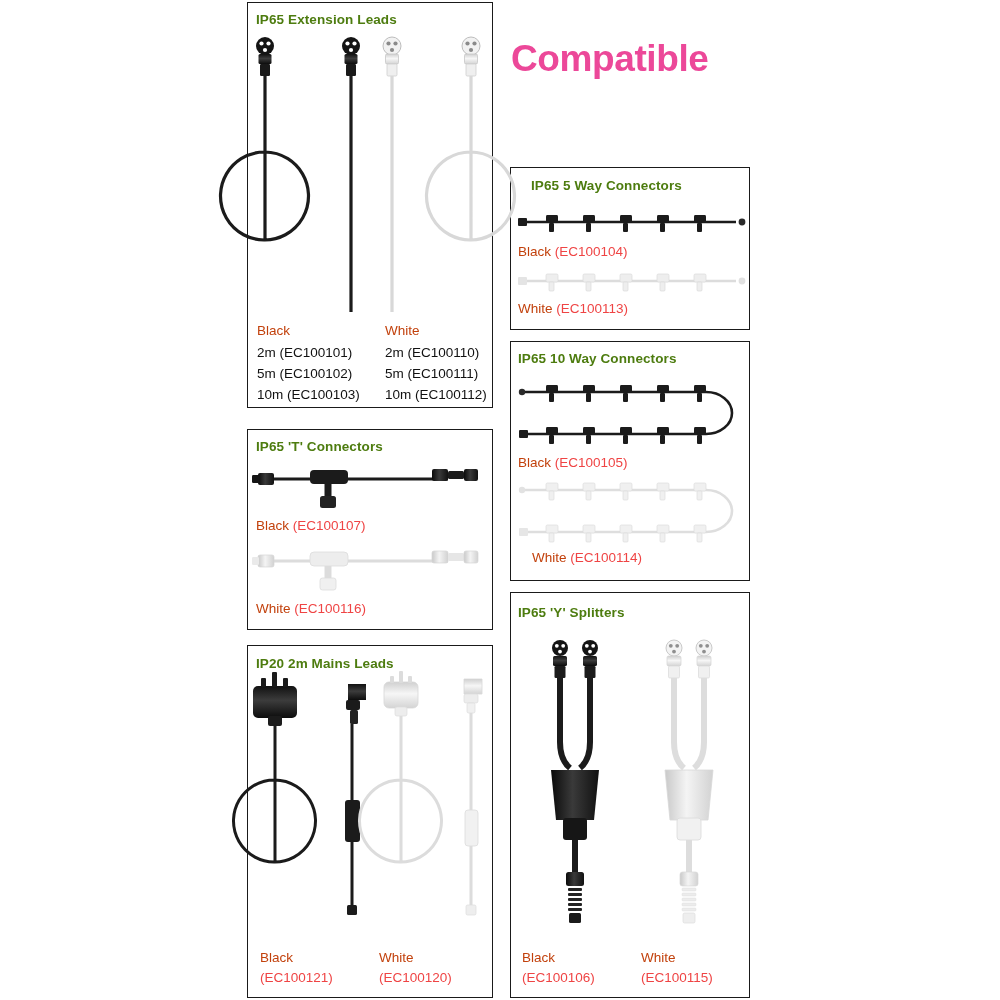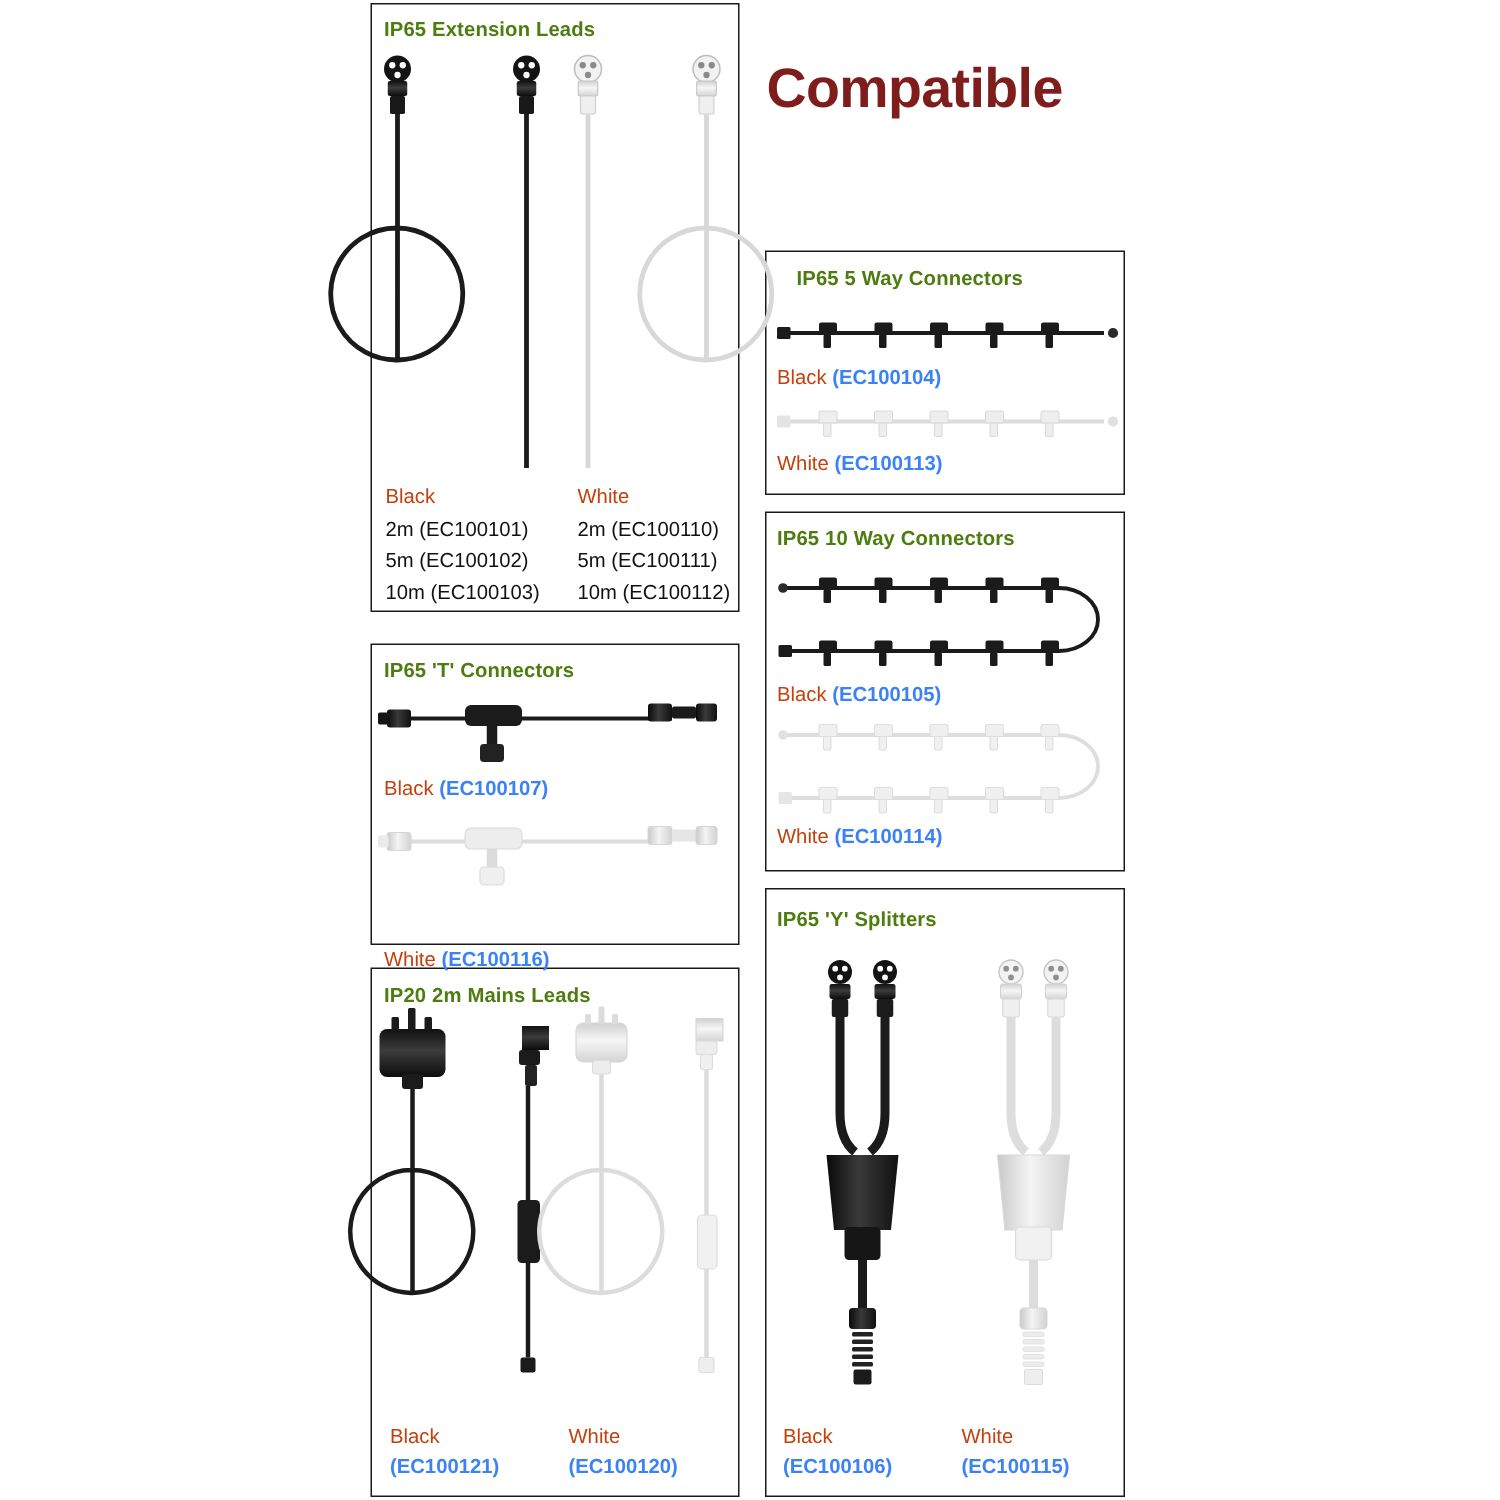--- a/index.html
+++ b/index.html
@@ -27,37 +27,37 @@
     font-size: 13.5px;
     letter-spacing: 0.1px;
     color: #4d7c0f;
   }
   .label-strong {
     font-weight: normal;
     font-size: 13.5px;
     color: #c2410c;
   }
   .label-reg {
-    font-weight: bold;
+    font-weight: normal;
     font-size: 13.5px;
-    color: #3b82f6;
+    color: #ef4444;
   }
   .txt {
     position: absolute;
     white-space: nowrap;
     font-size: 13.5px;
     line-height: 1.45;
   }
   .heading {
     position: absolute;
     font-size: 37px;
     font-weight: bold;
     line-height: 1.12;
     letter-spacing: -0.4px;
-    color: #7f1d1d;
+    color: #ec4899;
   }
   svg { display:block; }
   .svg-layer {
     position: absolute;
     left: 0; top: 0;
     width: 1000px; height: 1000px;
     pointer-events: none;
   }
 </style>
 </head>
@@ -367,21 +367,21 @@
   <span class="label-strong">White</span>
 </div>
 <div class="txt" style="left:385px; top:343px;">2m (EC100110)</div>
 <div class="txt" style="left:385px; top:364px;">5m (EC100111)</div>
 <div class="txt" style="left:385px; top:385px;">10m (EC100112)</div>
 
 <div class="txt" style="left:256px; top:516px;">
   <span class="label-strong">Black</span>
   <span class="label-reg">(EC100107)</span>
 </div>
-<div class="txt" style="left:256px; top:599px;margin-top:31px;">
+<div class="txt" style="left:256px; top:599px;">
   <span class="label-strong">White</span>
   <span class="label-reg">(EC100116)</span>
 </div>
 
 <div class="txt" style="left:260px; top:948px;">
   <div class="label-strong">Black</div>
   <div class="label-reg">(EC100121)</div>
 </div>
 <div class="txt" style="left:379px; top:948px;">
   <div class="label-strong">White</div>
@@ -394,21 +394,21 @@
 </div>
 <div class="txt" style="left:518px; top:299px;">
   <span class="label-strong">White</span>
   <span class="label-reg">(EC100113)</span>
 </div>
 
 <div class="txt" style="left:518px; top:453px;">
   <span class="label-strong">Black</span>
   <span class="label-reg">(EC100105)</span>
 </div>
-<div class="txt" style="left:518px; top:548px;">
+<div class="txt" style="left:532px; top:548px;">
   <span class="label-strong">White</span>
   <span class="label-reg">(EC100114)</span>
 </div>
 
 <div class="txt" style="left:522px; top:948px;">
   <div class="label-strong">Black</div>
   <div class="label-reg">(EC100106)</div>
 </div>
 <div class="txt" style="left:641px; top:948px;">
   <div class="label-strong">White</div>

